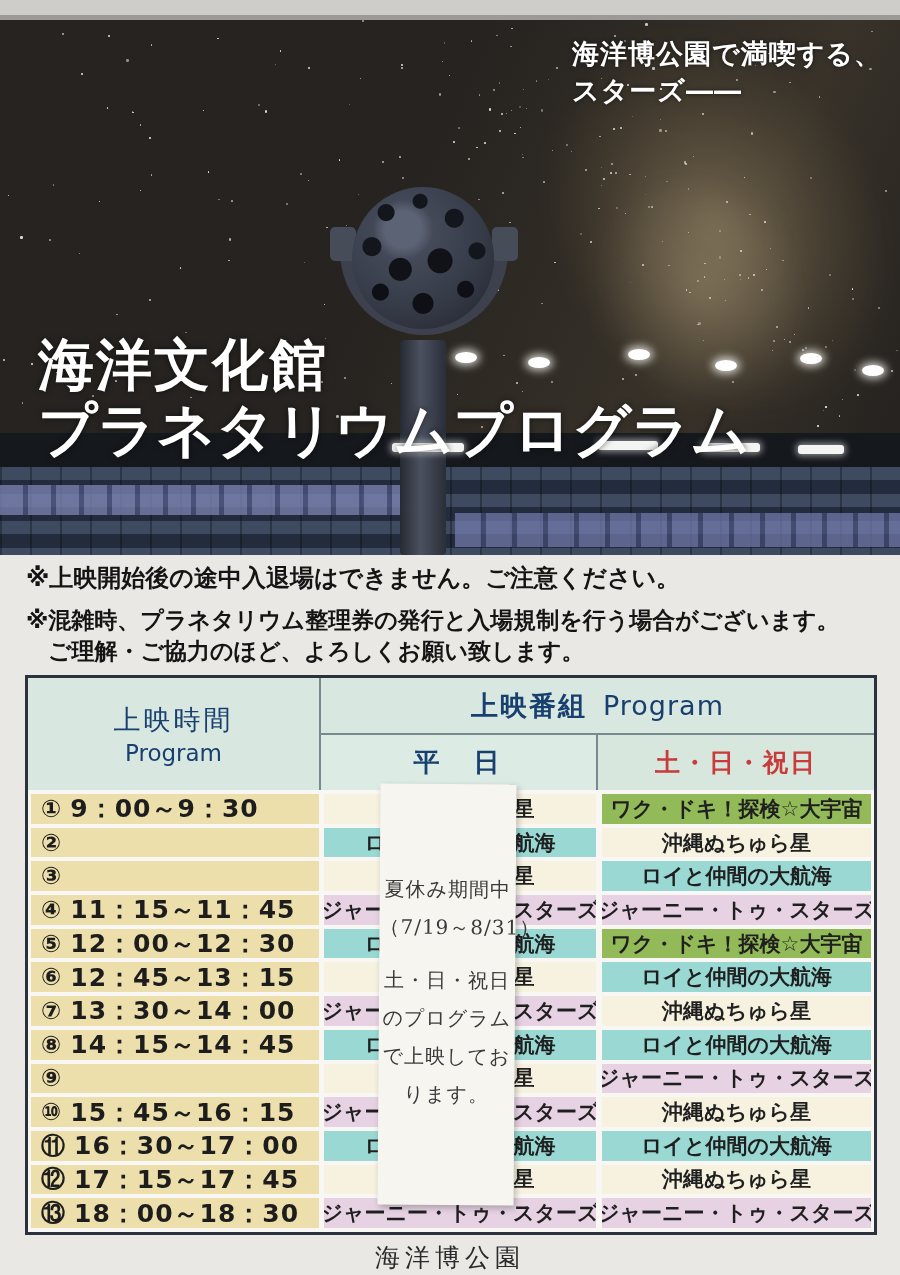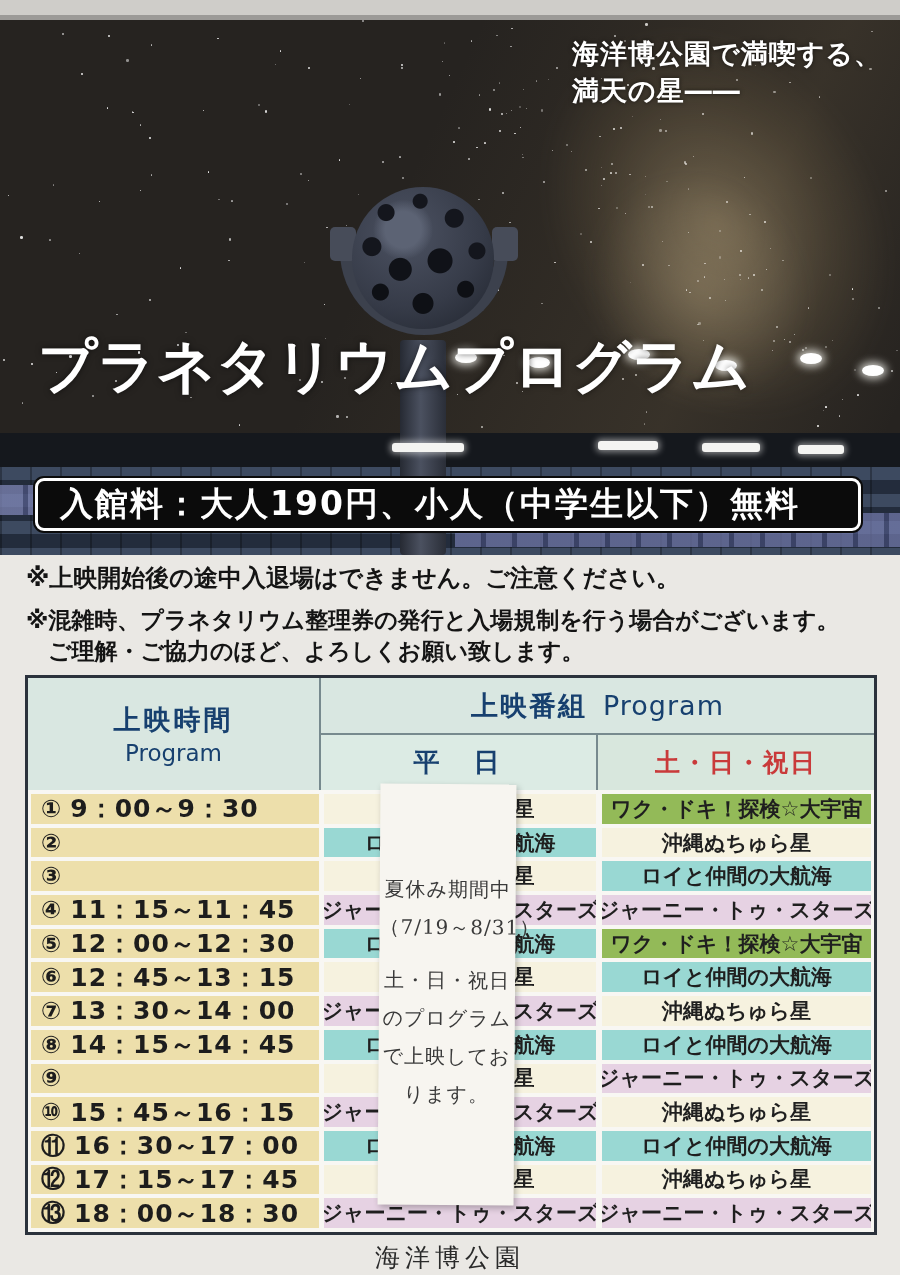--- a/index.html
+++ b/index.html
@@ -68,21 +68,21 @@
   .notes{position:absolute;left:26px;top:546px;width:860px;color:#141414;font-weight:600;}
   .notes .n1{font-size:24px;line-height:34px;}
   .notes .n2{font-size:23px;line-height:32px;margin-top:9px;}
   .notes .n3{font-size:23px;line-height:30px;margin-left:22px;}
   
   .sched{position:absolute;left:25px;top:660px;width:852px;height:560px;
     background:#f8f7f3;border:3px solid #2b323c;}
   .thead{display:flex;height:112px;}
   .th-time{width:293px;background:#d9e7e1;border-right:2px solid #778a8e;
     display:flex;flex-direction:column;align-items:center;justify-content:center;}
-  .th-time .jp{color:#17406f;font-size:27px;font-weight:700;letter-spacing:3px;}
+  .th-time .jp{color:#17406f;font-size:27px;font-weight:400;letter-spacing:3px;}
   .th-time .en{color:#17406f;font-size:23px;margin-top:2px;}
   .th-right{flex:1;display:flex;flex-direction:column;}
   .th-program{height:57px;background:#d9e7e1;border-bottom:2px solid #778a8e;
     display:flex;align-items:center;justify-content:center;gap:16px;
     color:#17406f;font-size:27px;font-weight:700;letter-spacing:2px;}
   .th-program .en{font-weight:500;letter-spacing:1px;}
   .th-sub{flex:1;display:flex;}
   .th-weekday{width:277px;background:#dcebe4;border-right:2px solid #778a8e;
     display:flex;align-items:center;justify-content:center;color:#17406f;font-size:26px;font-weight:700;letter-spacing:4px;}
   .th-weekend{flex:1;background:#d8e7dd;display:flex;align-items:center;justify-content:center;
@@ -379,30 +379,28 @@
     <div class="ceillight" style="left:862px;top:350px;"></div>
     <div class="lightbar" style="left:392px;top:428px;width:72px;"></div>
     <div class="lightbar" style="left:598px;top:426px;width:60px;"></div>
     <div class="lightbar" style="left:702px;top:428px;width:58px;"></div>
     <div class="lightbar" style="left:798px;top:430px;width:46px;"></div>
 
     <div class="topstrip"></div>
 
     <div class="tagline">
       <div>海洋博公園で満喫する、</div>
-      <div>満天の星――</div>
+      <div>スターズ――</div>
     </div>
 
     <div class="title">
+      <div class="t1">海洋文化館</div>
       <div class="t2">プラネタリウムプログラム</div>
     </div>
 
-    <div class="feebox">
-      <span>入館料：大人190円、小人（中学生以下）無料</span>
-    </div>
   </div>
 
   <div class="notes">
     <div class="n1">※上映開始後の途中入退場はできません。ご注意ください。</div>
     <div class="n2">※混雑時、プラネタリウム整理券の発行と入場規制を行う場合がございます。</div>
     <div class="n3">ご理解・ご協力のほど、よろしくお願い致します。</div>
   </div>
 
   <div class="sched">
     <div class="thead">

